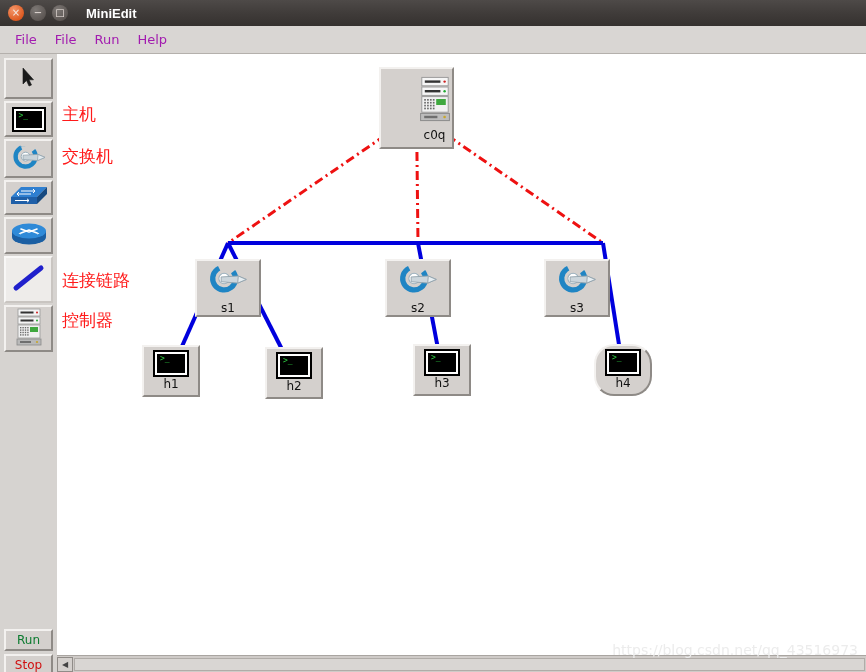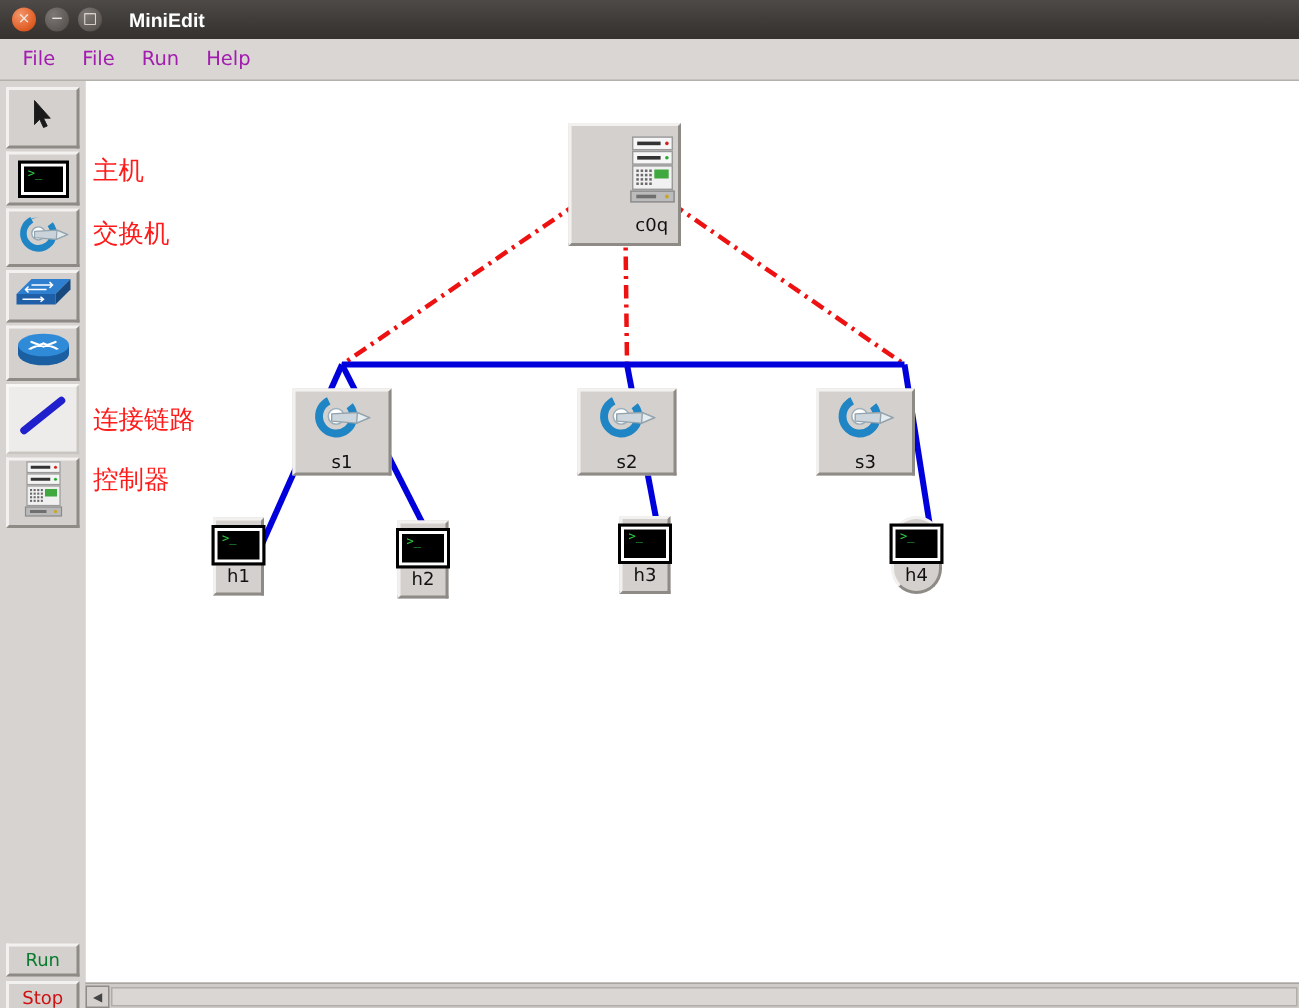--- a/index.html
+++ b/index.html
@@ -140,21 +140,21 @@
     justify-content: center;
     cursor: default;
   }
   .node .nlabel {
     font-size: 12px;
     color: #111111;
     font-family: "DejaVu Sans", sans-serif;
     line-height: 1;
     margin-top: 3px;
   }
-  .node-host { width: 34px; height: 52px; }
+  .node-host { width: 58px; height: 52px; }
   .node-switch { width: 66px; height: 58px; margin-top: 45px; }
   .node-controller { width: 75px; height: 82px; }
 
   
   .annot {
     position: absolute;
     color: #ff1a1a;
     font-size: 17px;
     font-family: "DejaVu Sans", sans-serif;
     white-space: nowrap;
@@ -350,21 +350,21 @@
         <line x1="359.5" y1="60" x2="361" y2="189" stroke="#ee1111" stroke-width="3" stroke-dasharray="9 4 2 4"></line>
         <line x1="359.5" y1="60" x2="546" y2="189" stroke="#ee1111" stroke-width="3" stroke-dasharray="9 4 2 4"></line>
         <line x1="171" y1="189" x2="361" y2="189" stroke="#0000dd" stroke-width="4"></line>
         <line x1="361" y1="189" x2="546" y2="189" stroke="#0000dd" stroke-width="4"></line>
         <line x1="171" y1="189" x2="114" y2="317" stroke="#0000dd" stroke-width="4"></line>
         <line x1="171" y1="189" x2="237" y2="319" stroke="#0000dd" stroke-width="4"></line>
         <line x1="361" y1="189" x2="385" y2="316" stroke="#0000dd" stroke-width="4"></line>
         <line x1="546" y1="189" x2="566" y2="316" stroke="#0000dd" stroke-width="4"></line>
       </svg>
     <div id="nodes-layer">
-        <div class="node node-controller" style="left: 322px; top: 28px; padding-left: 36px;">
+        <div class="node node-controller" style="left: 322px; top: 13px; padding-left: 36px;">
           <span><svg width="36" height="46" viewBox="0 0 30 38">
               <rect x="4" y="1" width="22" height="7" fill="#f6f6f6" stroke="#9a9a9a" stroke-width="0.8"></rect>
               <rect x="6.5" y="3.5" width="13" height="2" fill="#333"></rect>
               <circle cx="23" cy="4.5" r="1" fill="#d02020"></circle>
               <rect x="4" y="9" width="22" height="7" fill="#f6f6f6" stroke="#9a9a9a" stroke-width="0.8"></rect>
               <rect x="6.5" y="11.5" width="13" height="2" fill="#333"></rect>
               <circle cx="23" cy="12.5" r="1" fill="#22aa33"></circle>
               <rect x="4" y="17" width="22" height="13" fill="#f1f1f1" stroke="#9a9a9a" stroke-width="0.8"></rect>
               <g fill="#6a6a6a">
                 <rect x="6" y="19" width="1.4" height="1.4"></rect>
@@ -444,13 +444,14 @@
         <div class="annot" style="left: 5px; top: 218px;">连接链路</div>
         <div class="annot" style="left: 5px; top: 258px;">控制器</div>
       </div>
   </div>
 
   <div id="hscroll">
     <div id="hscroll-left">◀</div>
     <div id="hscroll-thumb"></div>
   </div>
 
+  <div id="watermark">https://blog.csdn.net/qq_43516973</div>
 </div>
 
 </body></html>

